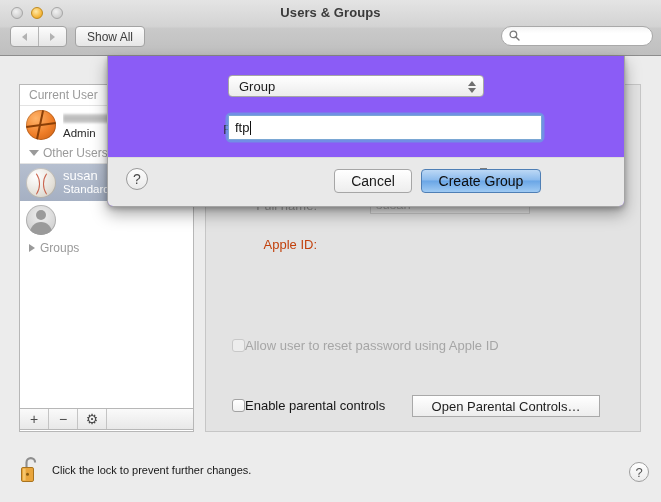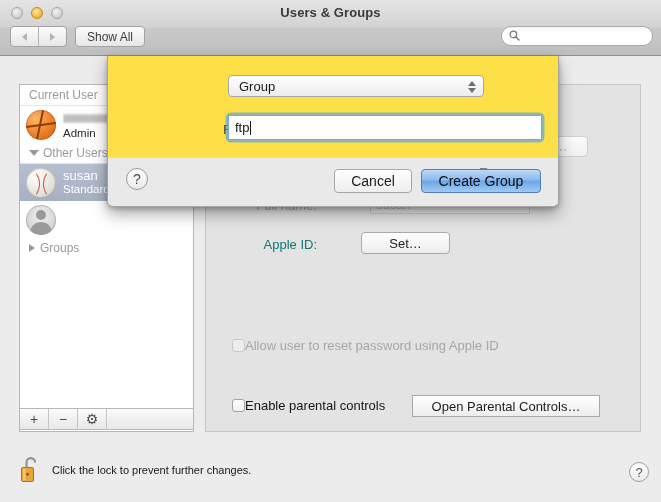--- a/index.html
+++ b/index.html
@@ -183,21 +183,21 @@
 
   
   #detail {
     position: absolute; left: 205px; top: 84px;
     width: 436px; height: 348px;
     background: #e3e3e3;
     border: 1px solid #c6c6c6;
     box-sizing: border-box;
   }
   .row-label {
-    position: absolute; font-size: 13px; color: #0f766e; text-align: right;
+    position: absolute; font-size: 13px; color: #c2410c; text-align: right;
   }
   .row-label.dim { color: #a0a0a0; }
 
   #reset-pw {
     position: absolute; left: 443px; top: 136px;
     width: 145px; height: 21px;
     border: 1px solid #cfcfcf; border-radius: 4px;
     background: linear-gradient(to bottom, #fbfbfb, #f0f0f0);
     font-size: 12.5px; color: #b4b4b4;
     display: flex; align-items: center; justify-content: center;
@@ -256,22 +256,22 @@
     border: 1px solid #9e9e9e;
     background: linear-gradient(to bottom, #ffffff, #ececec);
     font-size: 13px; color: #555;
     display: flex; align-items: center; justify-content: center;
     box-sizing: border-box;
   }
 
   
   #sheet {
     position: absolute; left: 107px; top: 56px;
-    width: 452px; height: 151px;
-    background: #fde047;
+    width: 518px; height: 151px;
+    background: #8b5cf6;
     border: 1px solid #a4a4a4; border-top: 0;
     border-radius: 0 0 6px 6px;
     box-shadow: 0 7px 16px rgba(0,0,0,.34), 0 2px 5px rgba(0,0,0,.22);
     box-sizing: border-box;
     overflow: hidden;
   }
   #sheet-footer {
     position: absolute; left: 0; bottom: 0; width: 100%; height: 48px;
     background: #e9e9e9; border-top: 1px solid #dcdcdc;
   }
@@ -433,21 +433,20 @@
   <div id="detail"></div>
 
   <div id="reset-pw">Reset Password…</div>
 
   <div class="row-label dim" id="fullname-label">Full name:</div>
   <div id="fullname-field">
     <span>susan</span>
   </div>
 
   <div class="row-label" id="appleid-label">Apple ID:</div>
-  <div id="appleid-set">Set…</div>
 
   <div class="cb-row disabled" id="cb-reset">
     <span class="cbox"></span>
     <span class="cb-label">Allow user to reset password using Apple ID</span>
   </div>
   <div class="cb-row" id="cb-parental">
     <span class="cbox"></span>
     <span class="cb-label">Enable parental controls</span>
   </div>
   <div id="open-parental">Open Parental Controls…</div>

